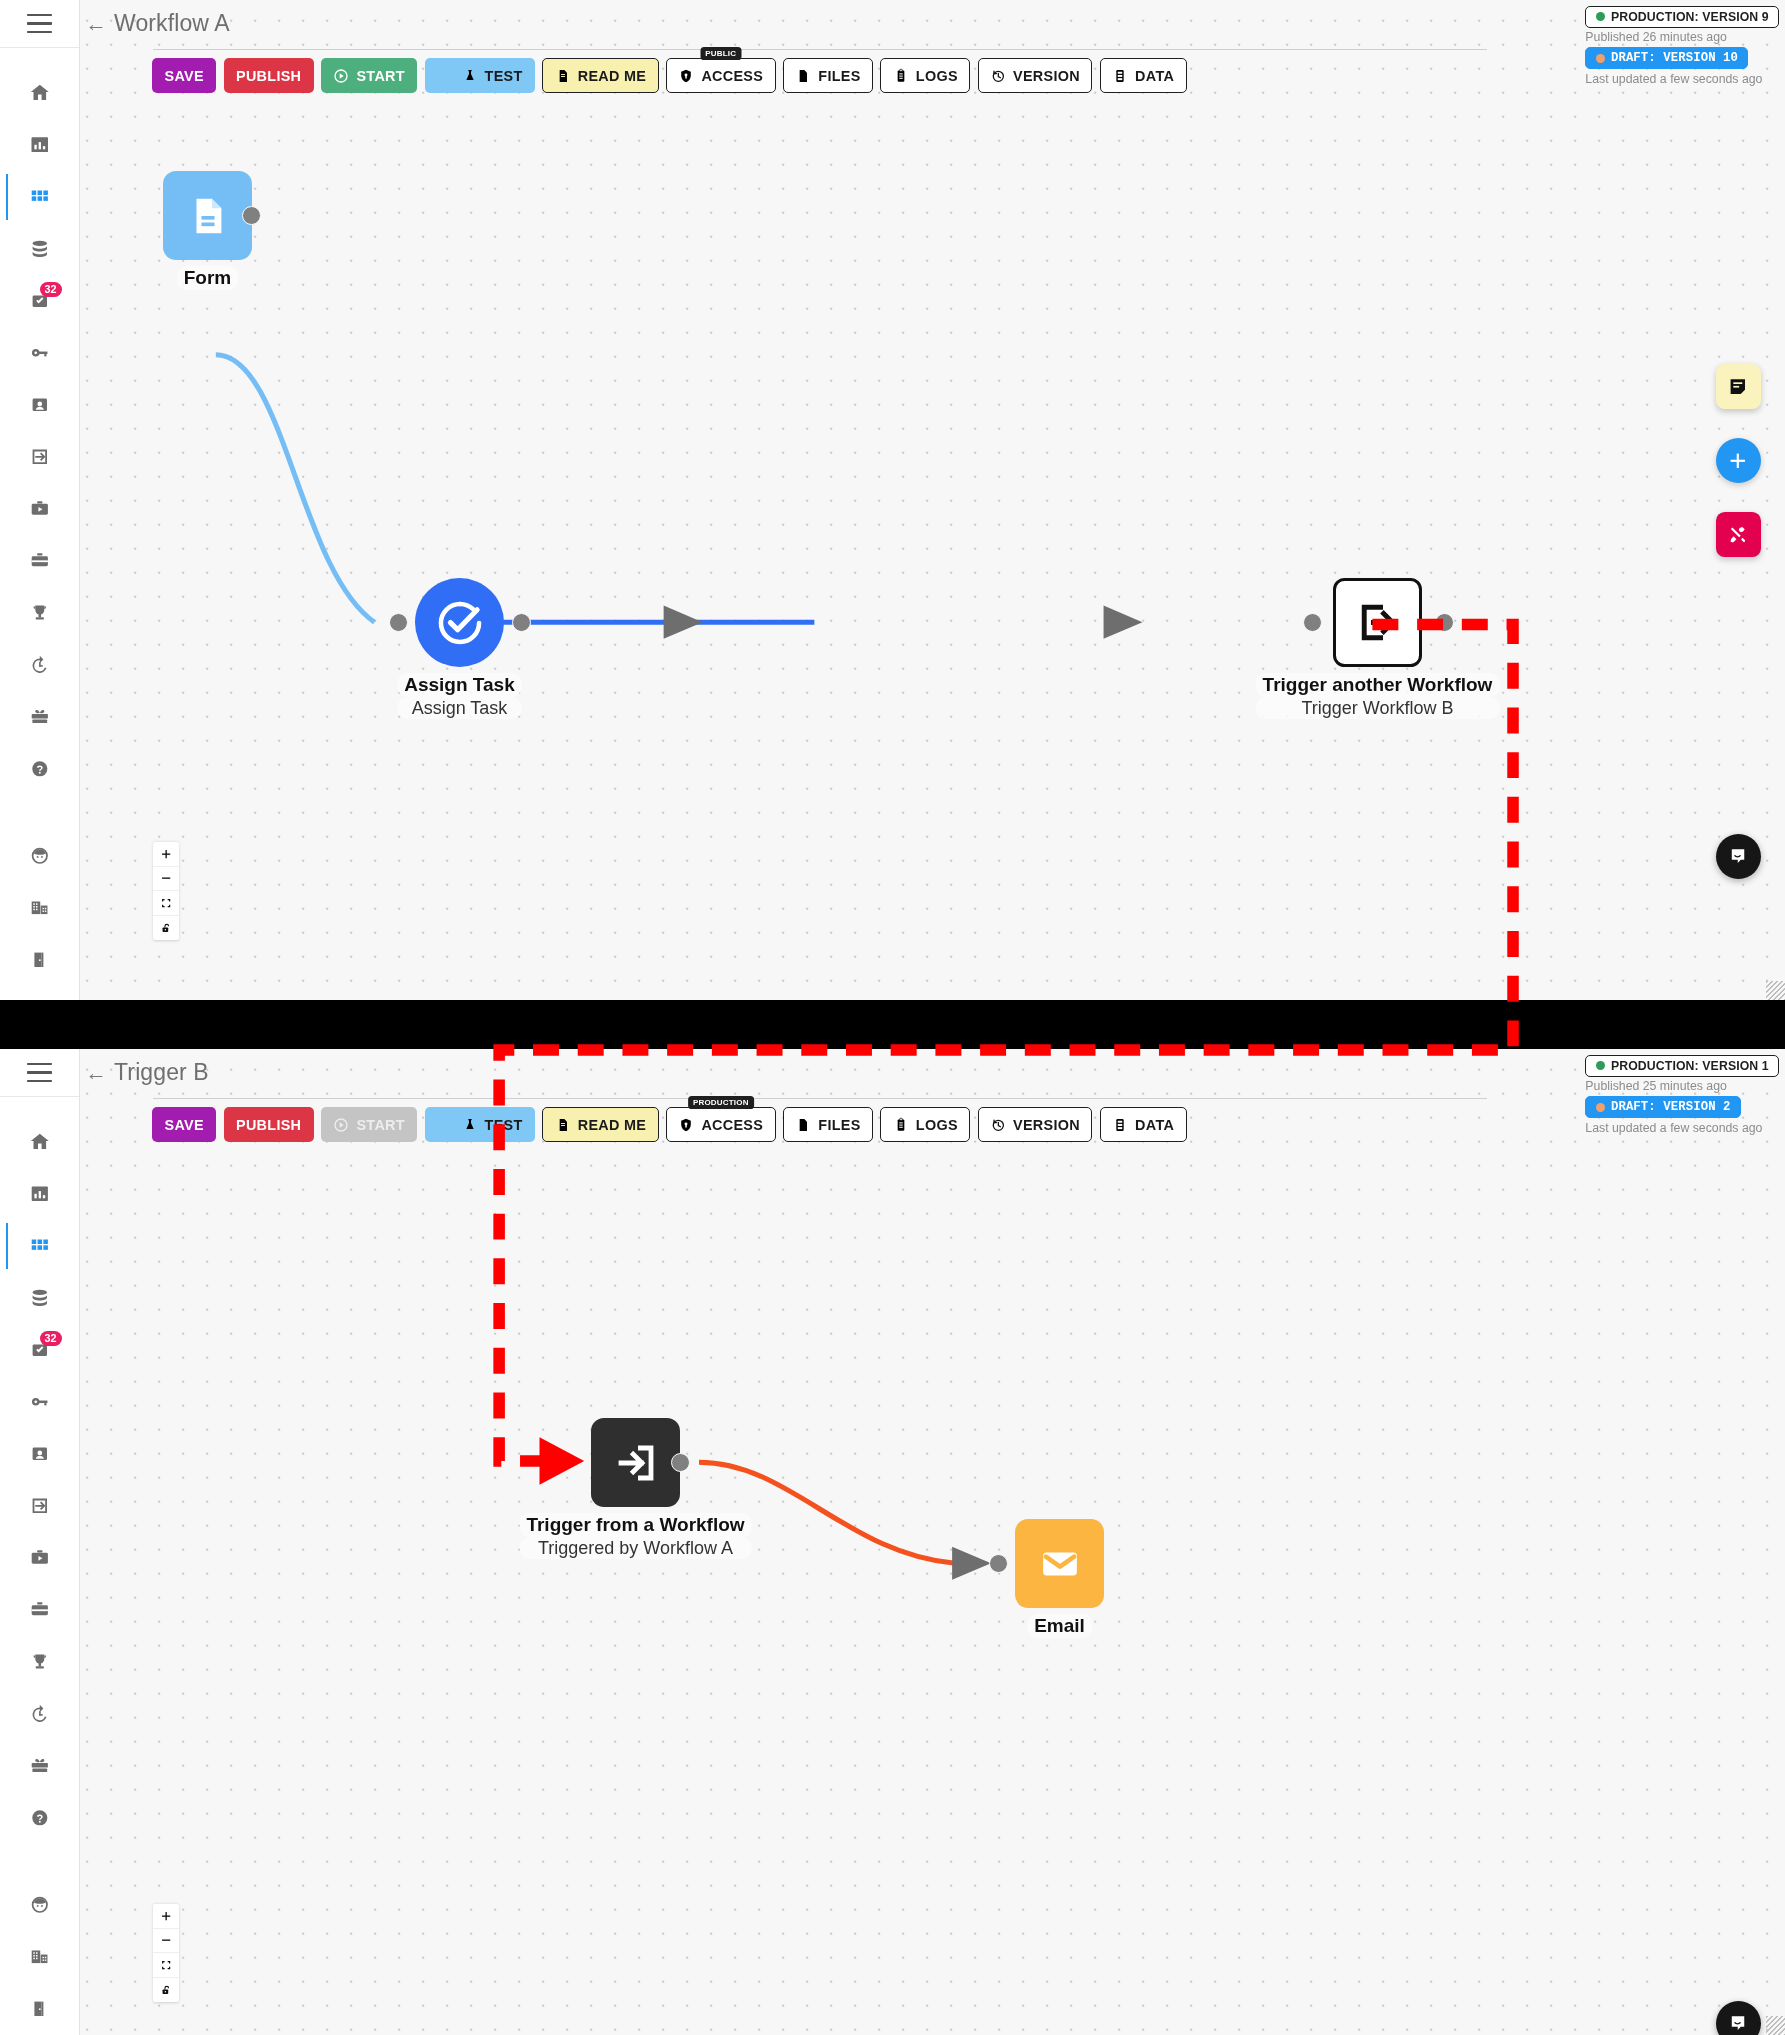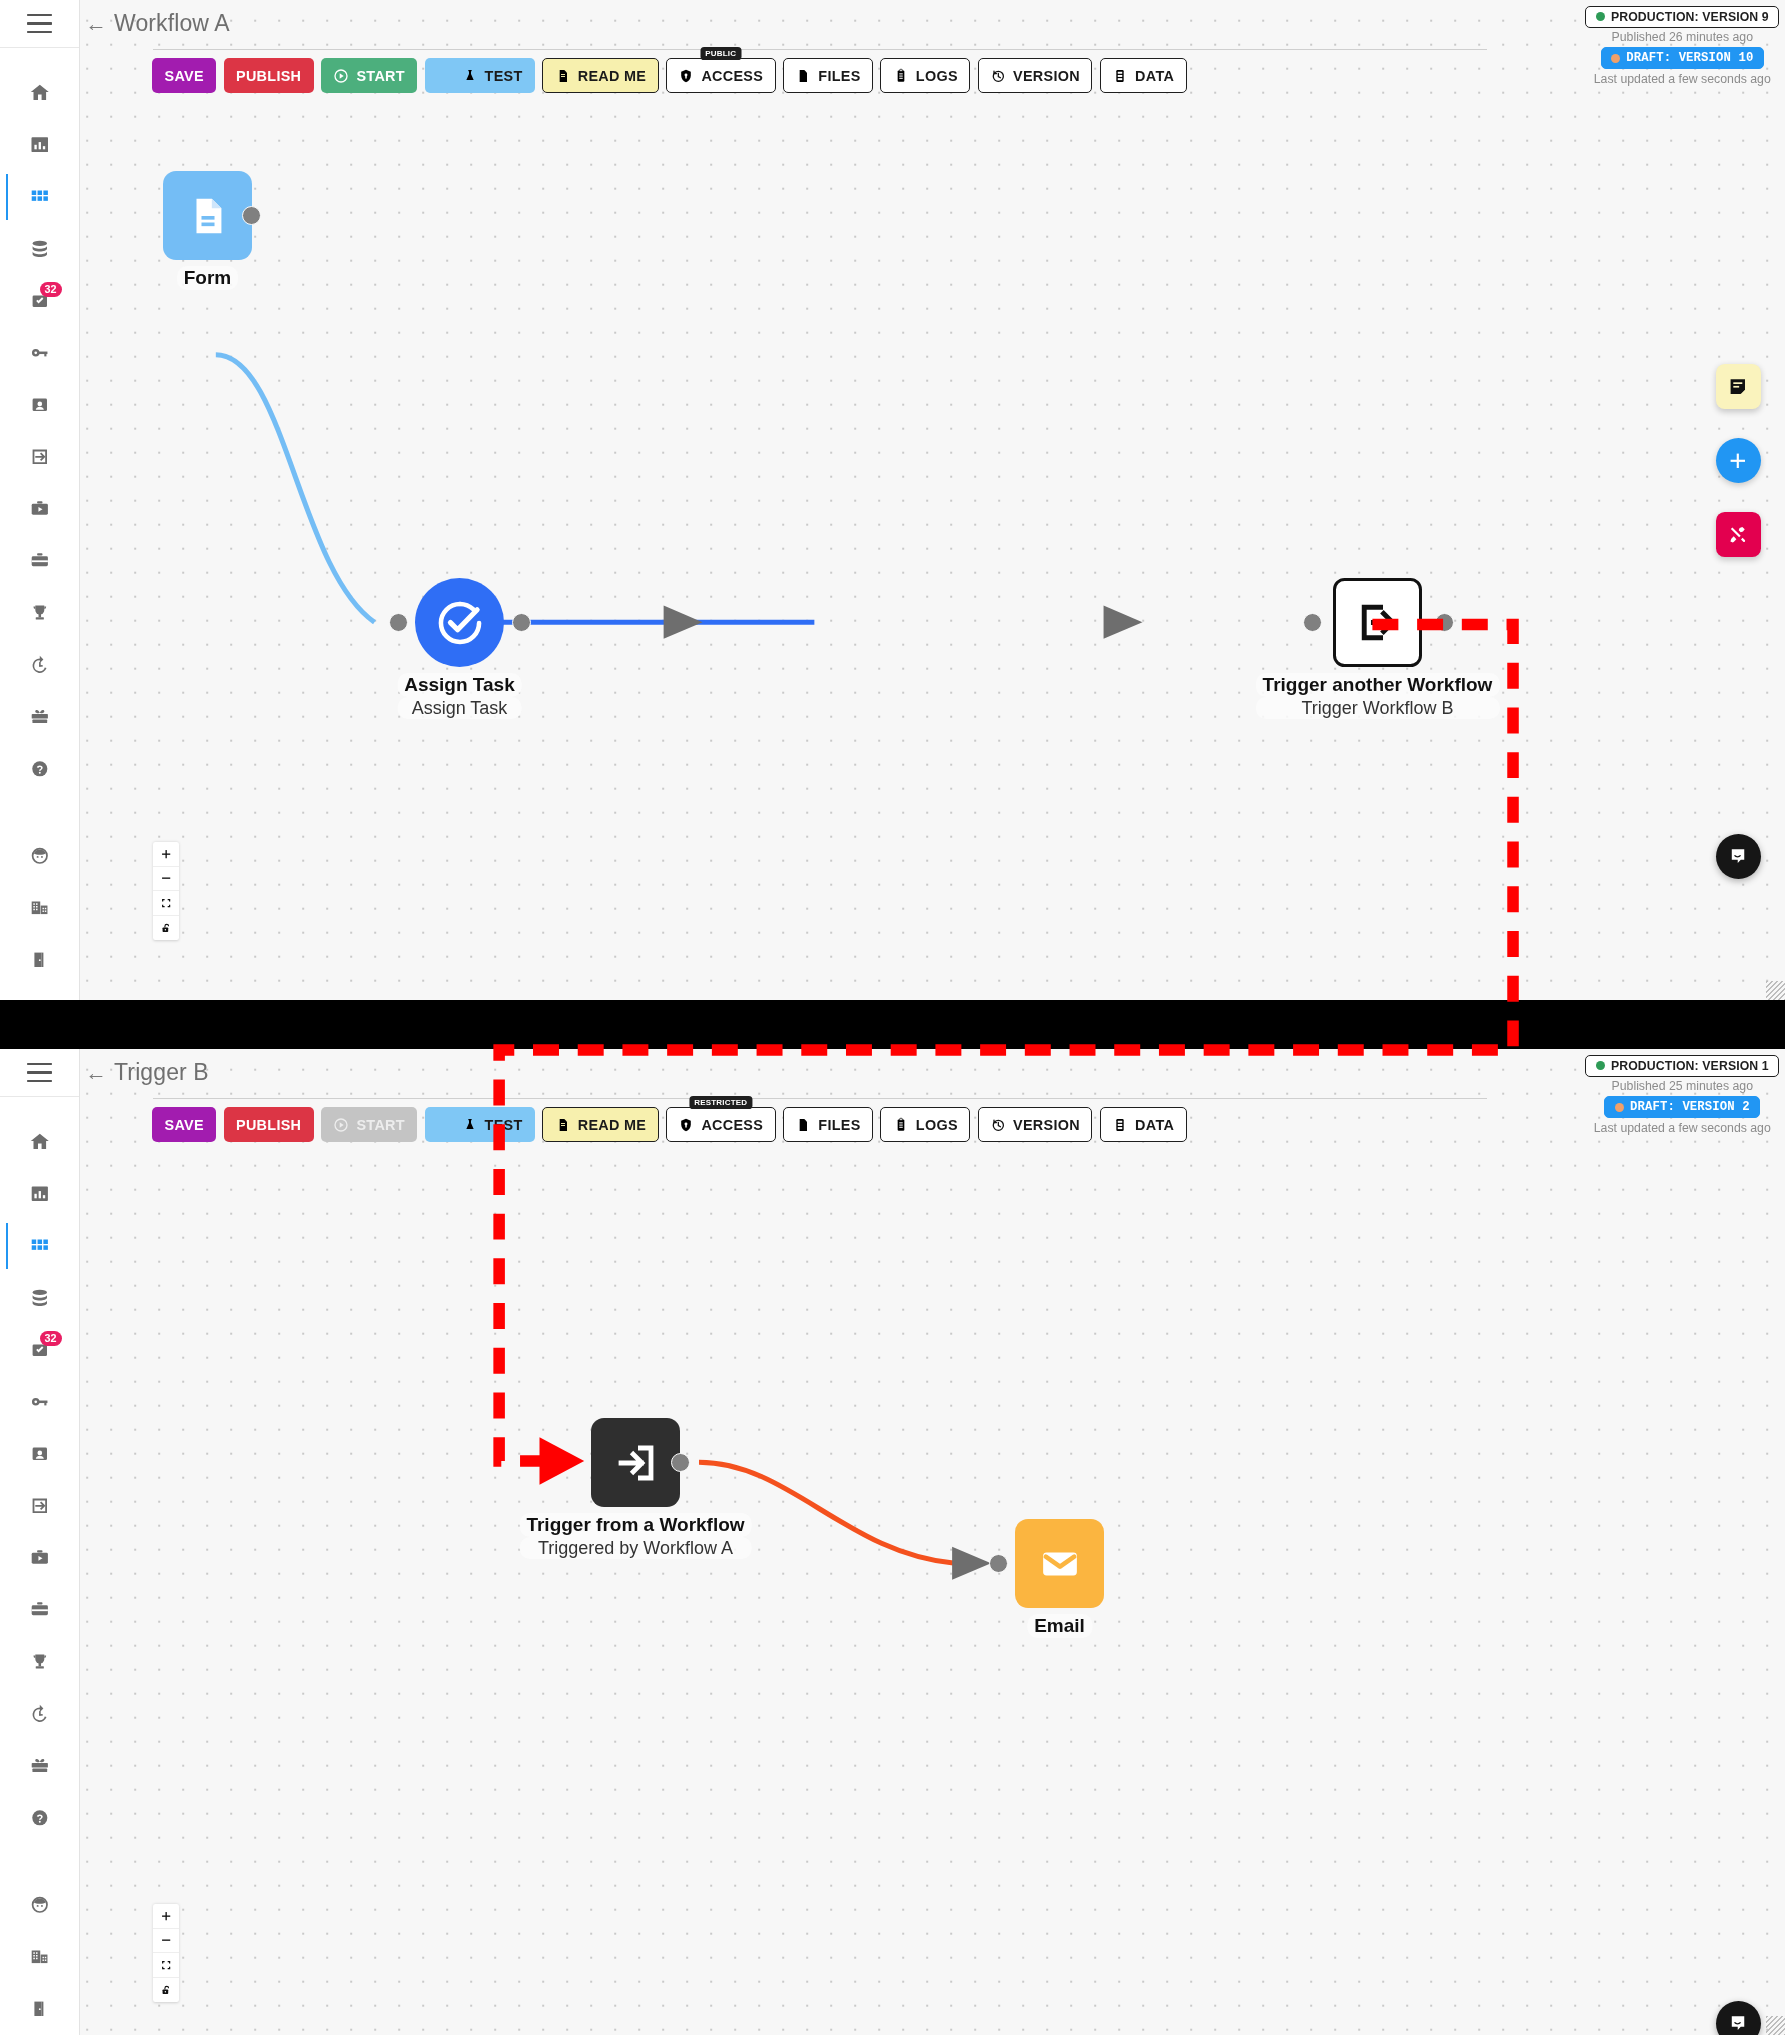--- a/index.html
+++ b/index.html
@@ -102,21 +102,21 @@
   .tb-tag {
     position:absolute; top:-12.3px; left:50%; transform:translateX(-50%);
     background:#1f1f1f; color:#fff; font-size:8px; font-weight:700;
     padding: 2.2px 5px; border-radius: 3.6px; letter-spacing:0.2px;
     white-space: nowrap;
   }
 
   
   .ver-block {
     position:absolute; right: 5.8px; top: 5.8px;
-    display:flex; flex-direction:column; align-items:center; gap: 2.9px;
+    display:flex; flex-direction:column; align-items:flex-start; gap: 2.9px;
     pointer-events:auto;
   }
   .ver-pill {
     display:flex; align-items:center; gap:5.8px;
     font-size:12.3px; font-weight:700; letter-spacing:0.1px;
     padding: 2.9px 9.4px; border-radius: 5px; white-space:nowrap;
   }
   .ver-prod { background:#fff; border:1.4px solid #1f1f1f; color:#1f1f1f; }
   .ver-draft { background:#2196f3; border:1.4px solid #2196f3; color:#fff;font-family:Liberation Mono, monospace; }
   .dot { width:9.4px; height:9.4px; border-radius:50%; display:block; }
@@ -773,21 +773,21 @@
         </div>
         <div class="tb-btn tb-readme">
           <svg viewBox="0 0 24 24">
               <path d="M7 3h7l4 4v14H7z"></path>
               <rect x="9" y="9" width="6" height="1.4" fill="#f7f0ae"></rect>
               <rect x="9" y="12" width="6" height="1.4" fill="#f7f0ae"></rect>
             </svg>
           <span>READ ME</span>
         </div>
         <div class="tb-btn tb-white">
-          <span class="tb-tag">RESTRICTED</span>
+          <span class="tb-tag">PRODUCTION</span>
           <svg viewBox="0 0 24 24">
               <path d="M12 2.6 4.8 5.6v6c0 4.4 3 8.2 7.2 9.8 4.2-1.6 7.2-5.4 7.2-9.8v-6z"></path>
               <circle cx="12" cy="10.6" r="2.2" fill="#fff"></circle>
               <rect x="10.9" y="11.8" width="2.2" height="4" fill="#fff"></rect>
             </svg>
           <span>ACCESS</span>
         </div>
         <div class="tb-btn tb-white">
           <svg viewBox="0 0 24 24">
               <path d="M7 3h7l4 4v14H7z"></path>

